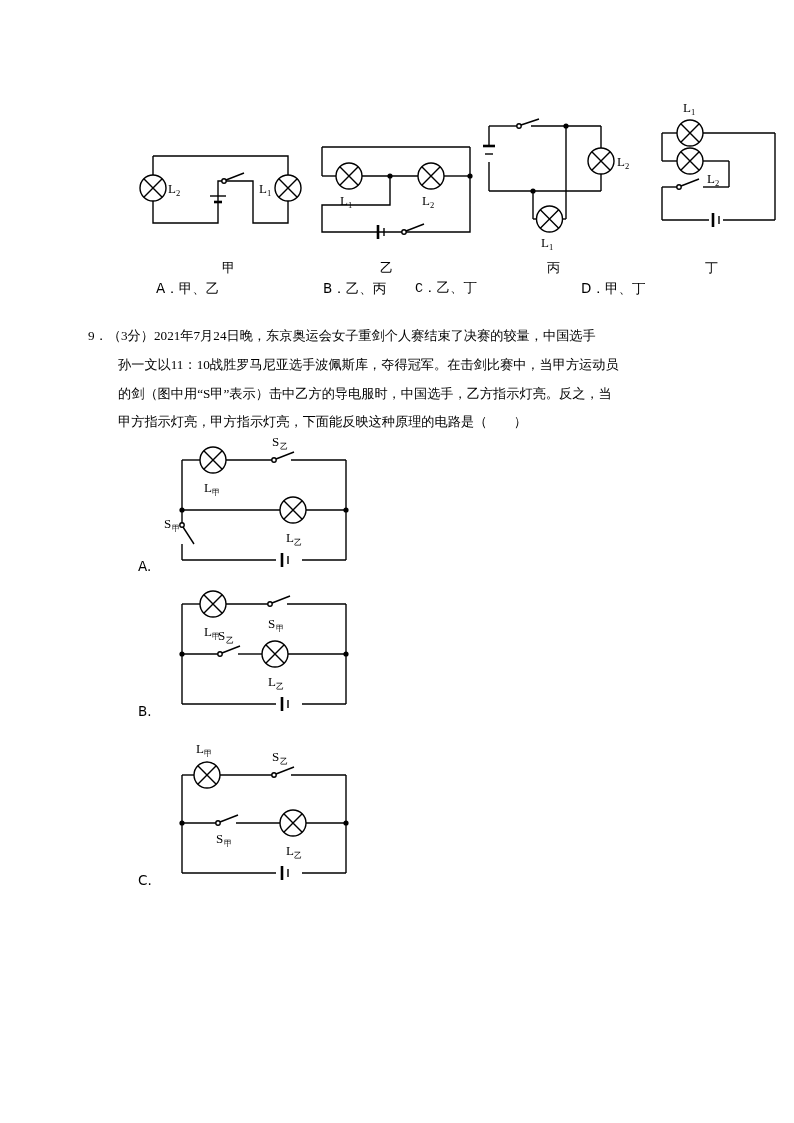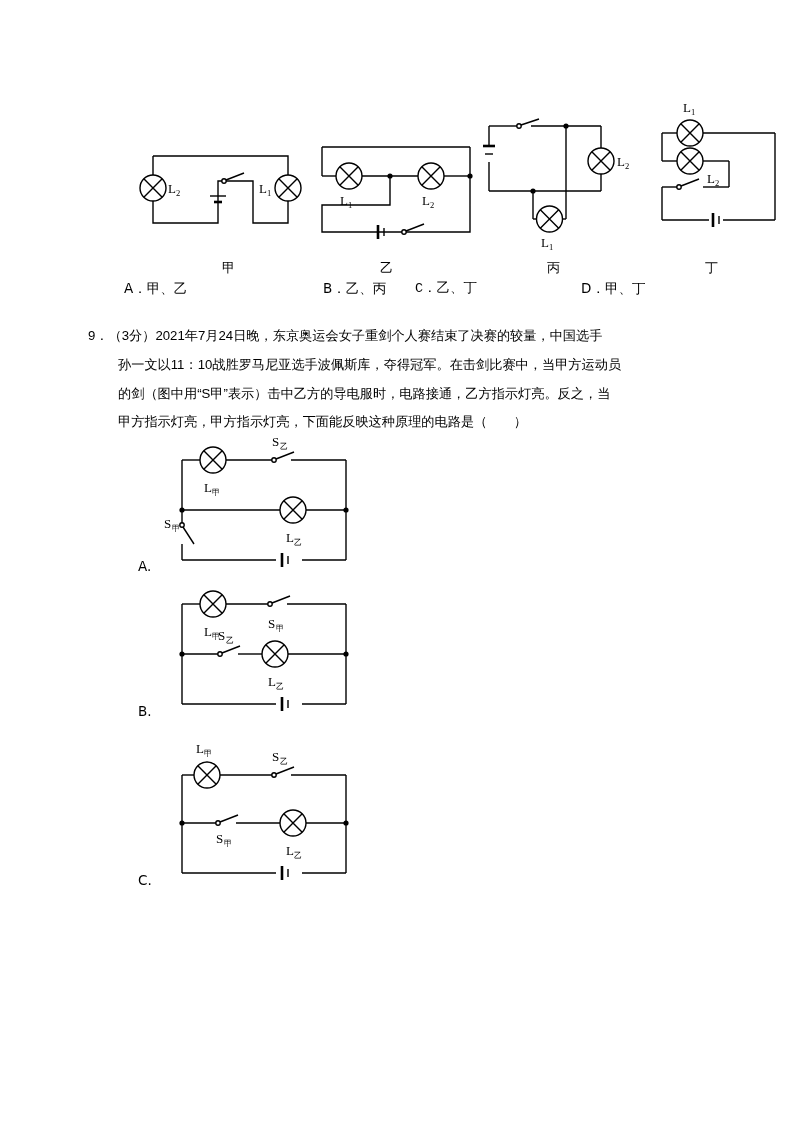--- a/index.html
+++ b/index.html
@@ -57,21 +57,21 @@
     line-height: 1;
   }
   
   .question {
     position: absolute;
     left: 88px;
     top: 322px;
     width: 620px;
   }
   .q-line {
-    font-family: Liberation Sans, sans-serif;
+    font-family: Liberation Serif, serif;
     font-size: 13.2px;
     line-height: 28.8px;
     white-space: nowrap;
     letter-spacing: 0px;
   }
   .q-line.indent { padding-left: 30px; }
   
   .choice {
     position: absolute;
     left: 0;
@@ -235,38 +235,38 @@
         <text class="lbl-sm" x="34" y="23">1</text>
         <text class="lbl" x="50" y="91">L</text>
         <text class="lbl-sm" x="58" y="94">2</text>
       </svg>
     </div>
     <div class="fig-caption" style="left:705px;top:183px;">丁</div>
 
   </div>
 
   <div class="opt-row">
-    <div class="opt-item" style="left:124px;">
+    <div class="opt-item" style="left:156px;">
       <span>A</span><span>．</span><span>甲、乙</span>
     </div>
     <div class="opt-item" style="left:275px;margin-left:48px;">
       <span>B</span><span>．</span><span>乙、丙</span>
     </div>
     <div class="opt-item" style="left:415px;font-family:Liberation Mono, monospace;">
       <span>C</span><span>．</span><span>乙、丁</span>
     </div>
     <div class="opt-item" style="left:548px;margin-left:33px;">
       <span>D</span><span>．</span><span>甲、丁</span>
     </div>
   </div>
 
   <div class="question">
     <div class="q-line">9．（3分）2021年7月24日晚，东京奥运会女子重剑个人赛结束了决赛的较量，中国选手</div>
     <div class="q-line indent">孙一文以11：10战胜罗马尼亚选手波佩斯库，夺得冠军。在击剑比赛中，当甲方运动员</div>
-    <div class="q-line indent">的剑（图中用“S甲”表示）击中乙方的导电服时，电路接通，乙方指示灯亮。反之，当</div>
+    <div class="q-line indent">的剑（图中用“S甲”表示）击中乙方的导电服时，中国选手，乙方指示灯亮。反之，当</div>
     <div class="q-line indent">甲方指示灯亮，甲方指示灯亮，下面能反映这种原理的电路是（　　）</div>
   </div>
 
   <div class="choice" style="left:160px;top:448px;">
     <svg width="210" height="125" viewBox="0 0 210 125">
       <g stroke="#000" stroke-width="1.4" fill="none">
 
         <path d="M22 12 L40 12"></path>
         <path d="M66 12 L112 12"></path>
         <path d="M131 12 L186 12"></path>

